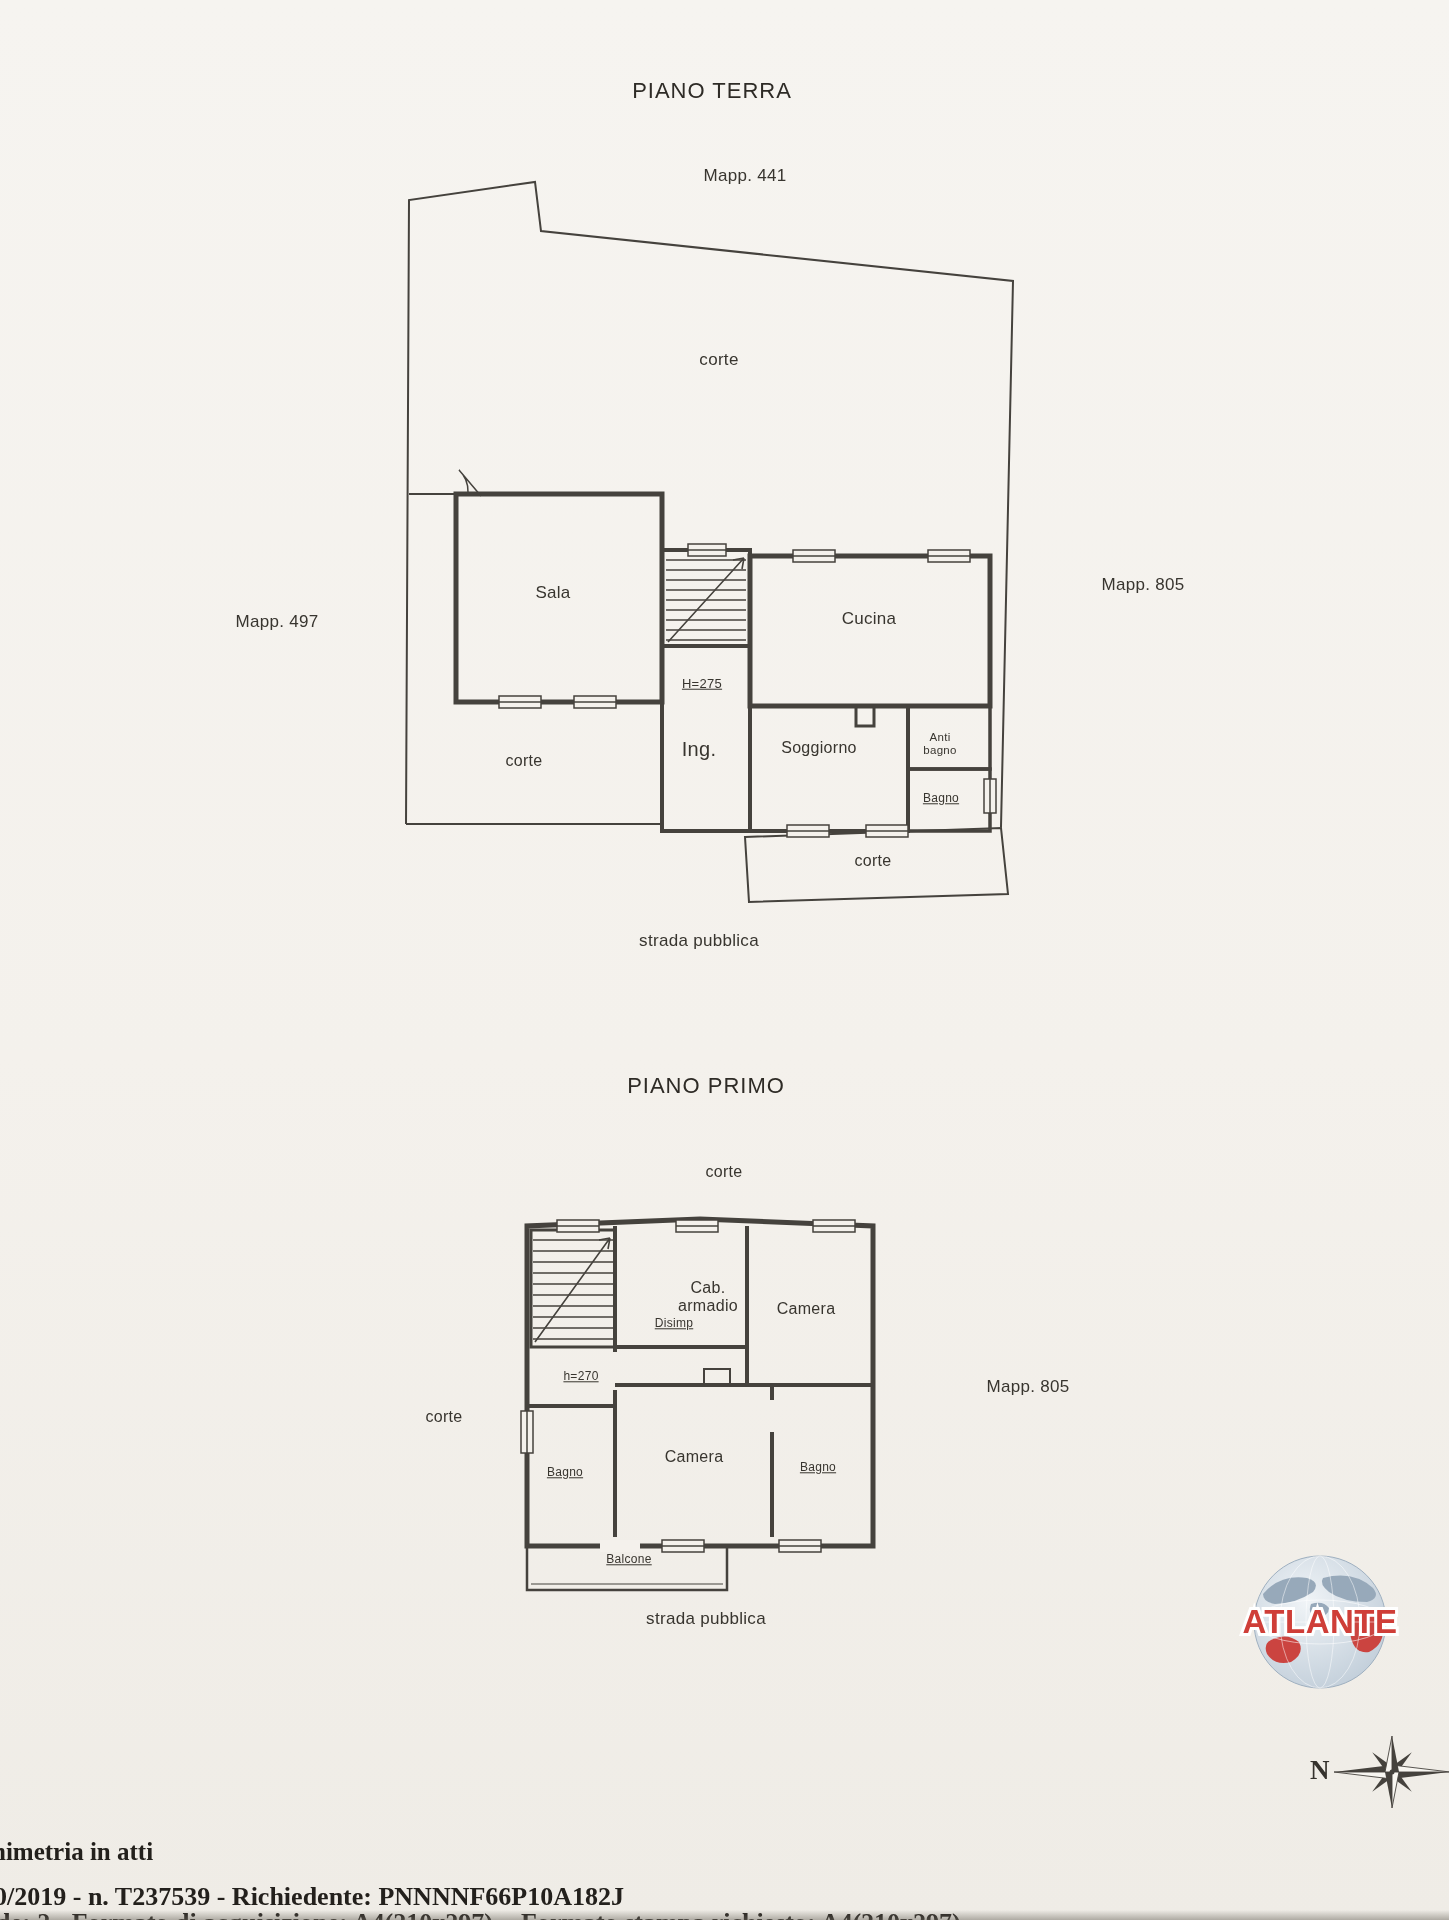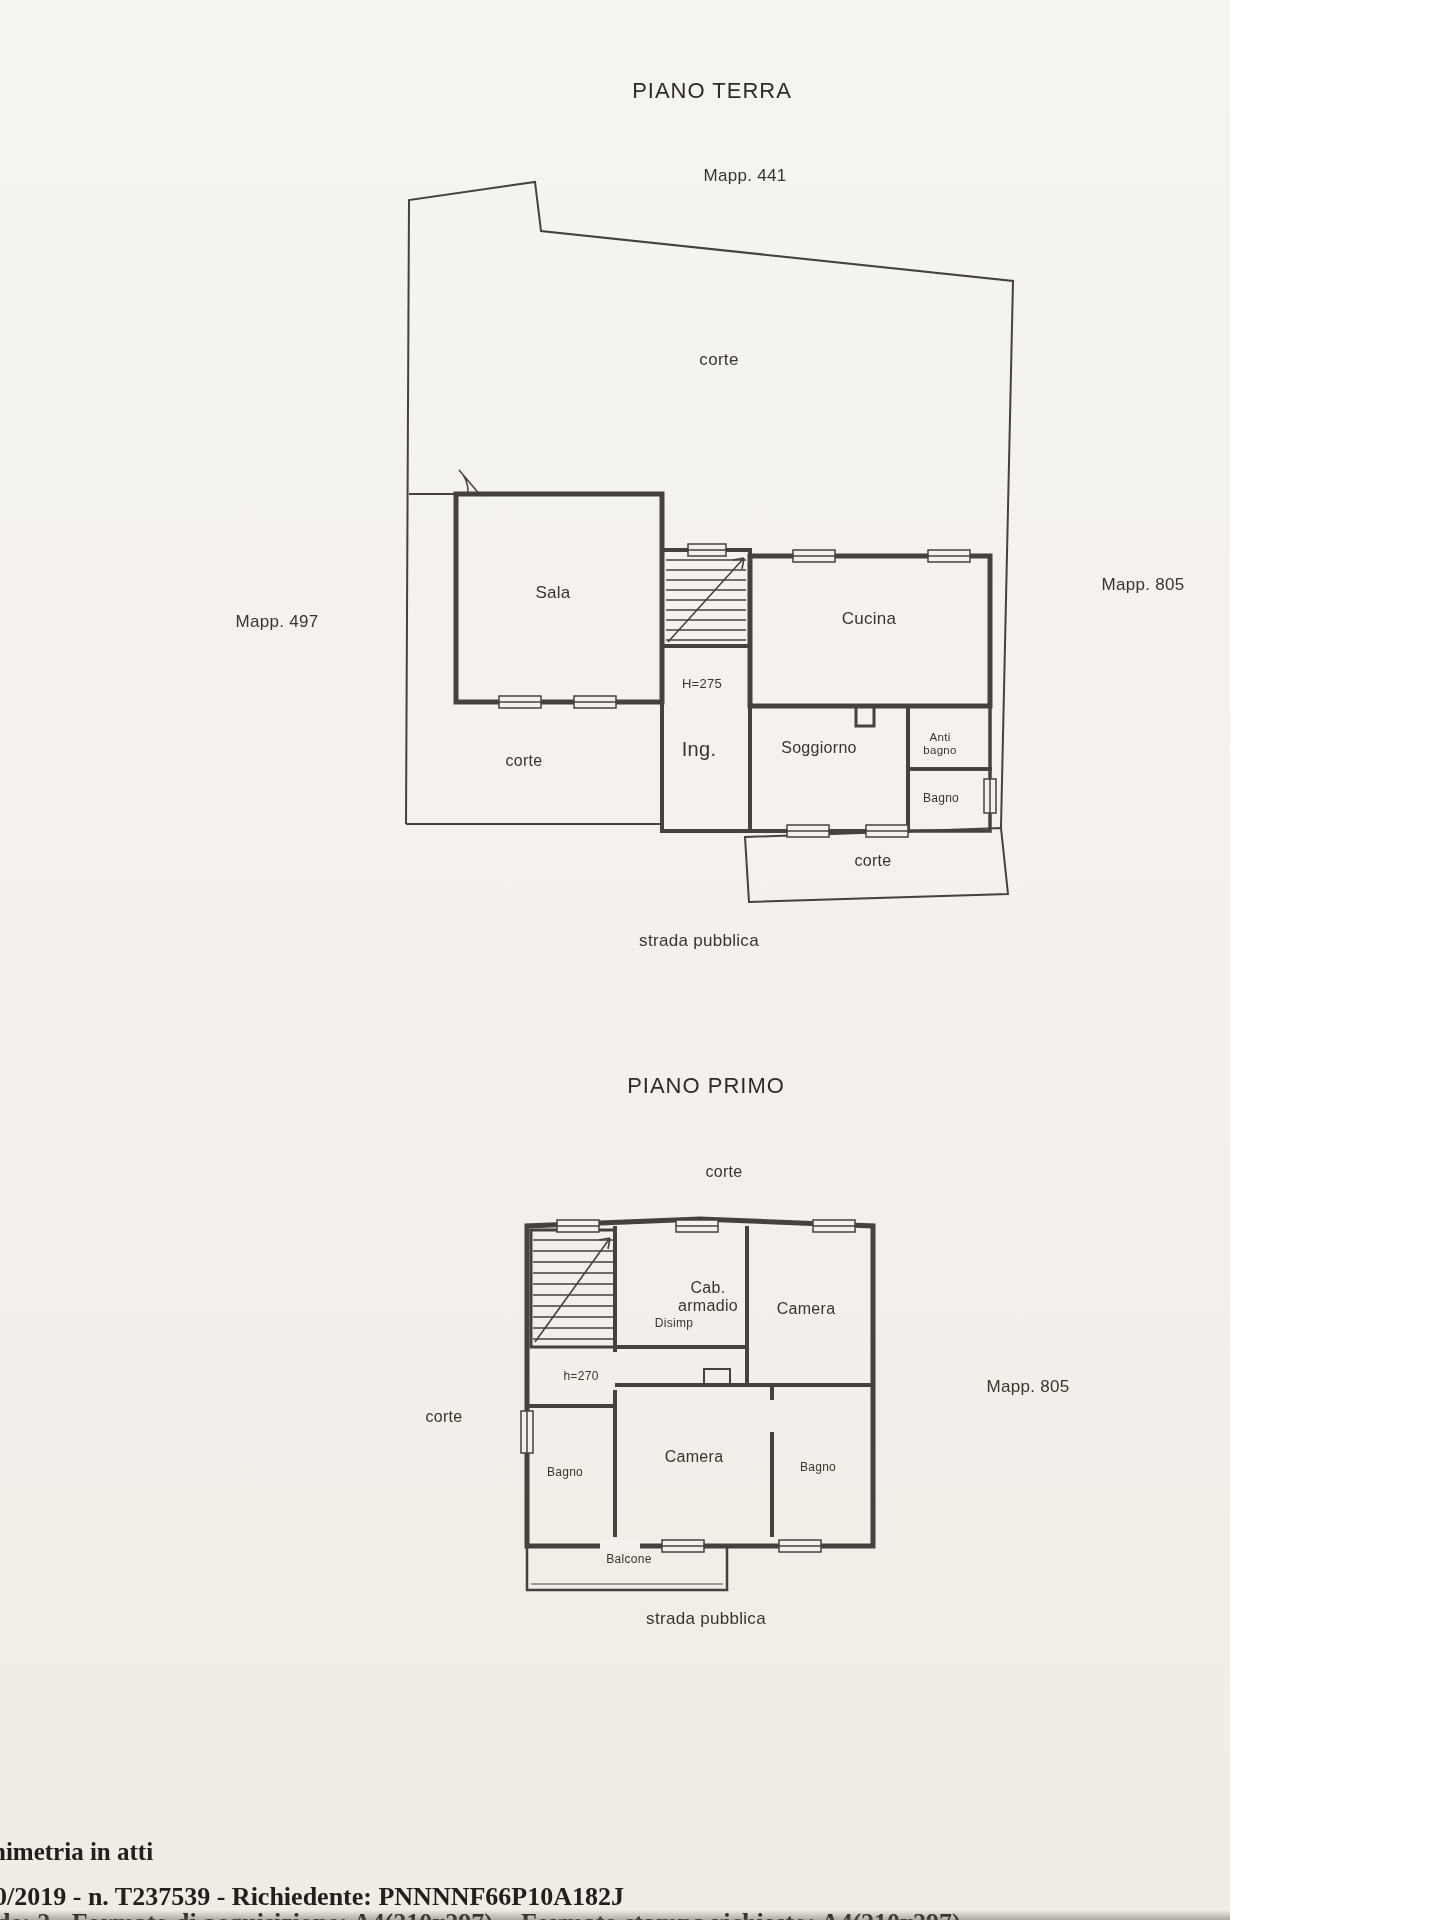--- a/index.html
+++ b/index.html
@@ -1,36 +1,36 @@
 <!DOCTYPE html>
 <html><head>
 <meta charset="utf-8">
 <style>
   html,body{margin:0;padding:0;}
   .page{
     position:relative;
-    width:1230px;height:1920px;
+    width:1449px;height:1920px;
     overflow:hidden;
     background:linear-gradient(180deg,#f6f4f0 0%,#f4f1ec 55%,#efece6 100%);
     font-family:"Liberation Sans",sans-serif;
   }
   .plan-svg{position:absolute;left:0;top:0;}
   .lbl{
     position:absolute;
     transform:translate(-50%,-50%);
     color:#38352f;
     white-space:pre-line;
     text-align:center;
     line-height:1.12;
     letter-spacing:.3px;
   }
   .title{font-size:22px;letter-spacing:1px;color:#2e2b26;}
   .mapp{font-size:17px;}
   .room{font-size:17px;}
-  .small{font-size:12px;}
+  .small{font-size:12px;text-decoration:underline;}
   .tiny{font-size:11.5px;}
   .street{font-size:17px;text-align:right;}
   .north{font-family:"Liberation Serif",serif;font-size:27px;font-weight:bold;color:#35322d;}
   .footer-line{
     position:absolute;
     font-family:"Liberation Serif",serif;
     font-weight:bold;
     color:#23201c;
     white-space:pre;
   }

